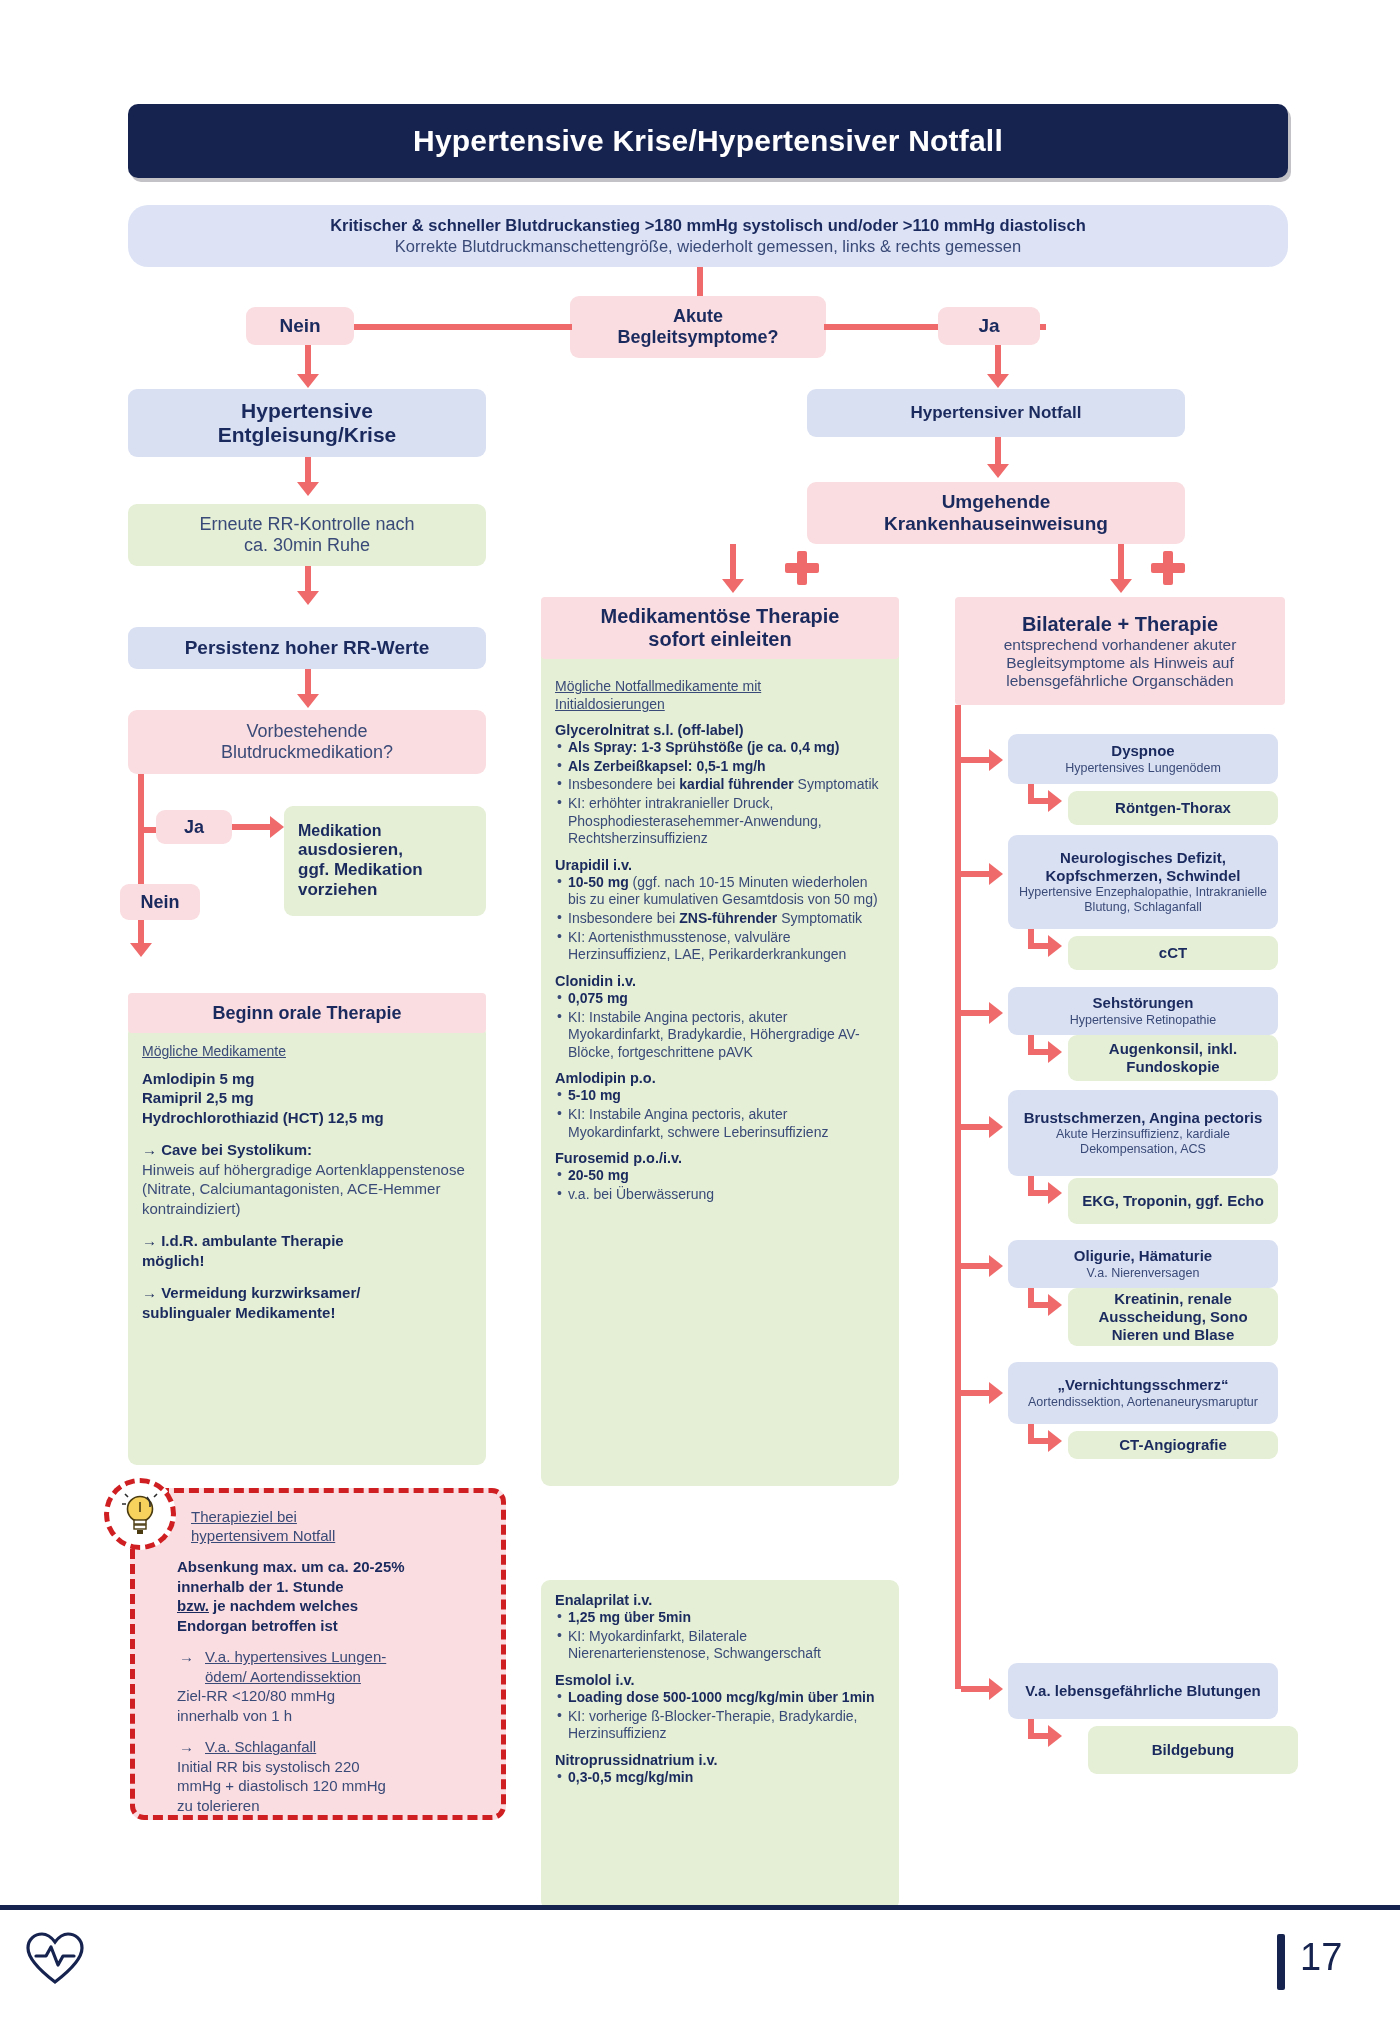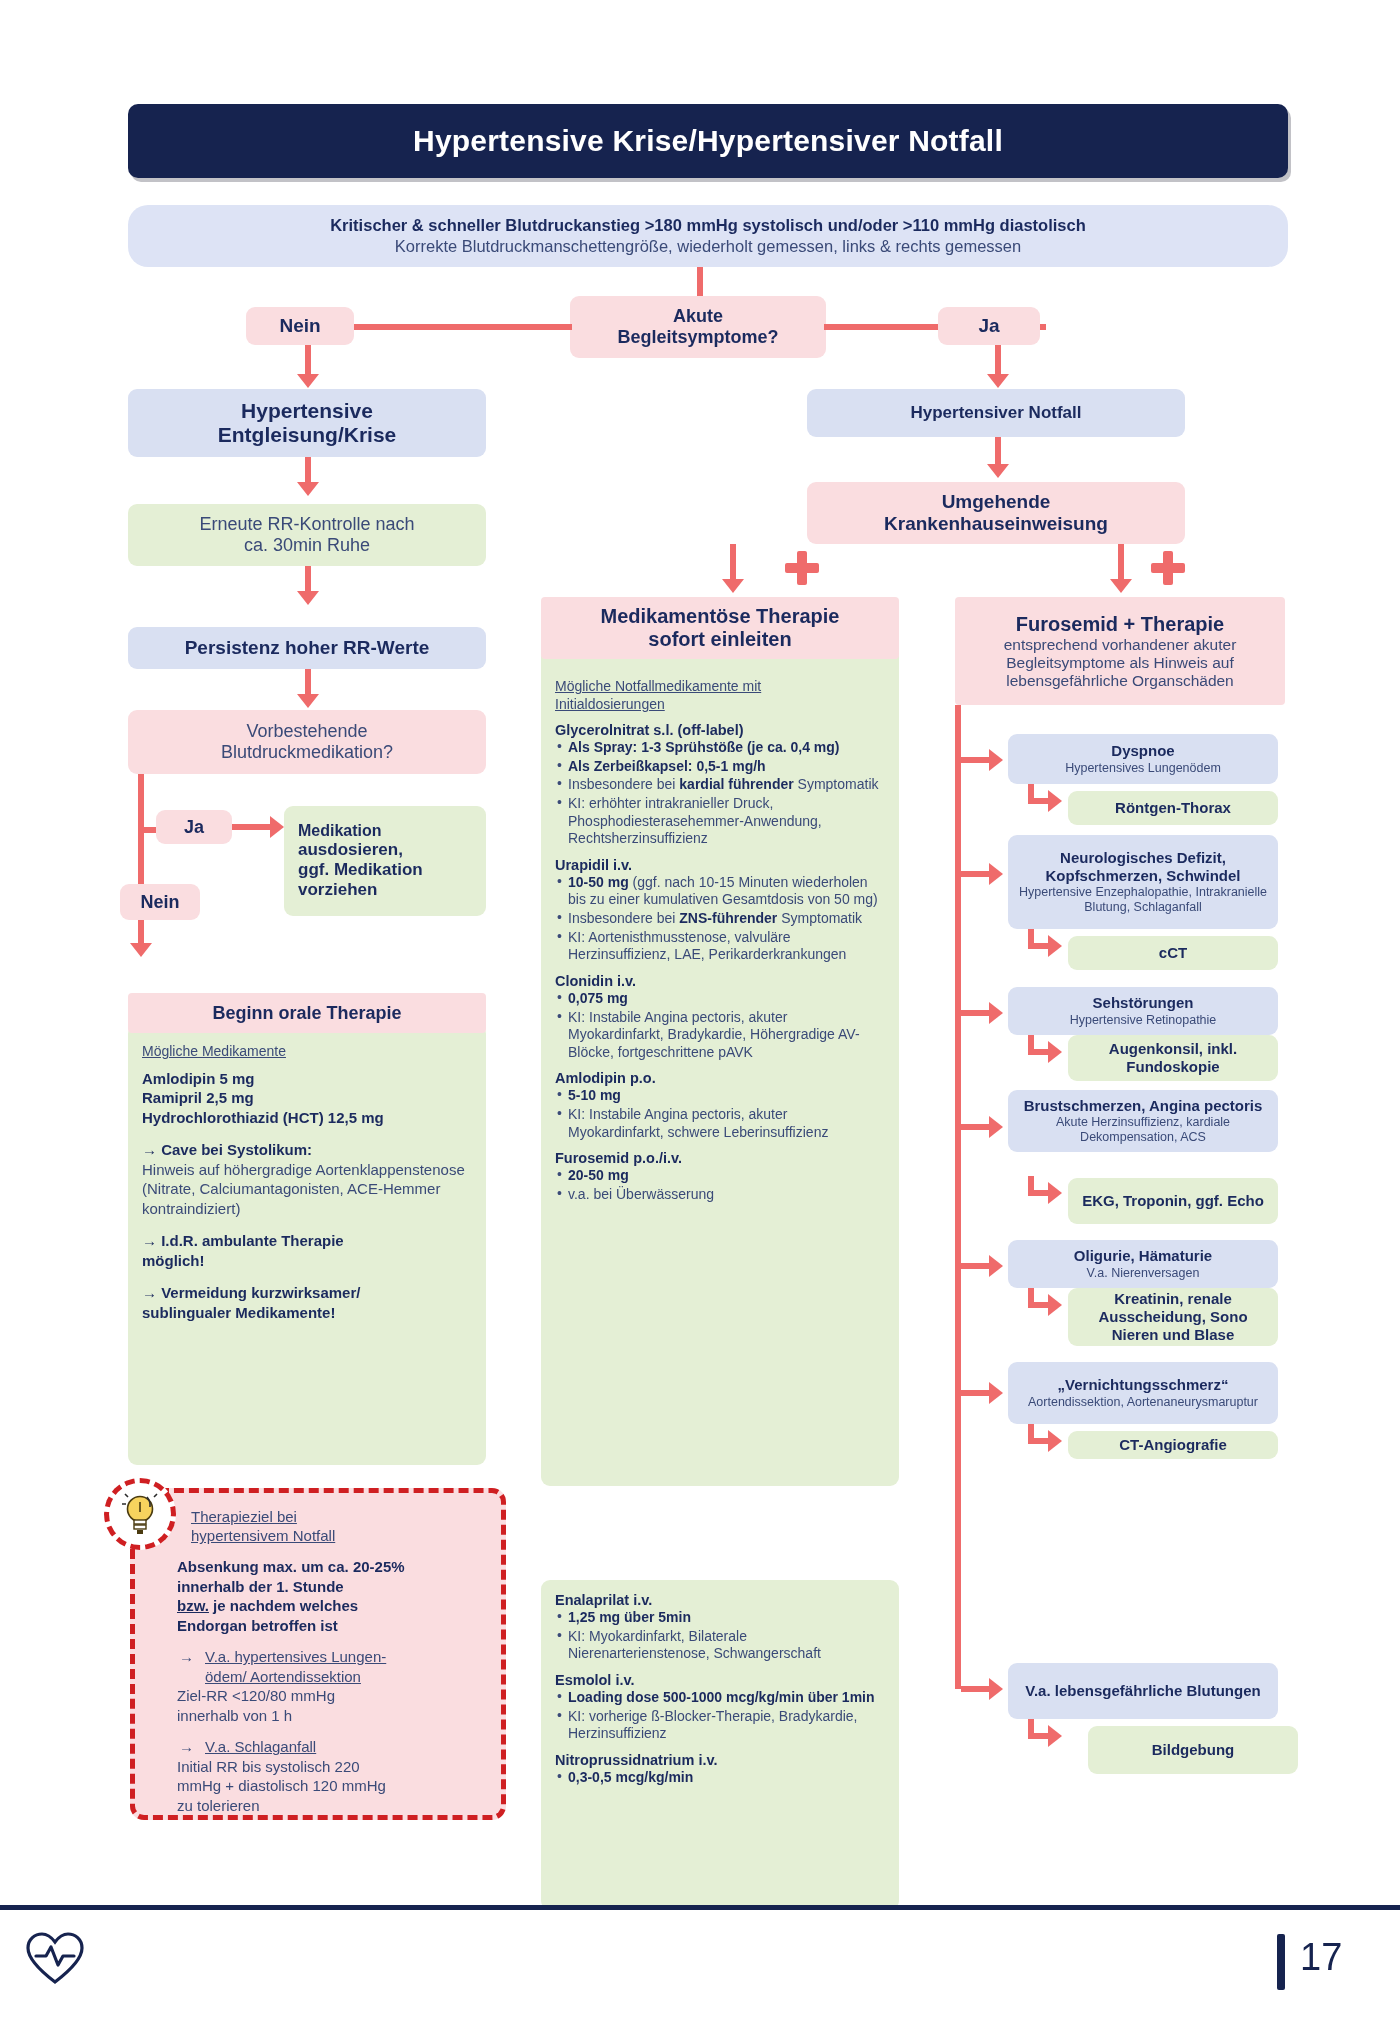--- a/index.html
+++ b/index.html
@@ -406,21 +406,21 @@
       <li><b>Loading dose 500-1000 mcg/kg/min über 1min</b></li>
       <li><span>KI: vorherige ß-Blocker-Therapie, Bradykardie, Herzinsuffizienz</span></li>
     </ul>
     <div class="drug">Nitroprussidnatrium i.v.</div>
     <ul>
       <li><b>0,3-0,5 mcg/kg/min</b></li>
     </ul>
   </div>
 
   <div class="panel-head" style="left:955px; top:597px; width:330px; height:108px; font-size:20px; padding:6px 8px;">
-    <div>Furosemid + Therapie</div>
+    <div>Bilaterale + Therapie</div>
     <div class="n" style="font-size:15.5px; font-weight:normal;">entsprechend vorhandener akuter</div>
     <div class="n" style="font-size:15.5px; font-weight:normal;">Begleitsymptome als Hinweis auf</div>
     <div class="n" style="font-size:15.5px; font-weight:normal;">lebensgefährliche Organschäden</div>
   </div>
 
   <div class="vline" style="left:955px; top:705px; height:984px;"></div>
 
   <div class="hline" style="left:961px; top:757px; width:30px;"></div>
   <div class="arrow-r" style="left:989px; top:749px;"></div>
   <div class="dx blue" style="left:1008px; top:734px; width:270px; height:50px;">
@@ -455,21 +455,21 @@
   </div>
   <div class="vline" style="left:1028px; top:1035px; height:16px;"></div>
   <div class="hline" style="left:1028px; top:1049px; width:22px;"></div>
   <div class="arrow-r" style="left:1048px; top:1041px;"></div>
   <div class="dx green" style="left:1068px; top:1035px; width:210px; height:46px;">
     <div class="dt">Augenkonsil, inkl. Fundoskopie</div>
   </div>
 
   <div class="hline" style="left:961px; top:1124px; width:30px;"></div>
   <div class="arrow-r" style="left:989px; top:1116px;"></div>
-  <div class="dx blue" style="left:1008px; top:1090px; width:270px; height:62px;">
+  <div class="dx blue" style="left:1008px; top:1090px; width:270px; height:86px;">
     <div class="dt">Brustschmerzen, Angina pectoris</div>
     <div class="ds">Akute Herzinsuffizienz, kardiale Dekompensation, ACS</div>
   </div>
   <div class="vline" style="left:1028px; top:1176px; height:16px;"></div>
   <div class="hline" style="left:1028px; top:1190px; width:22px;"></div>
   <div class="arrow-r" style="left:1048px; top:1182px;"></div>
   <div class="dx green" style="left:1068px; top:1178px; width:210px; height:46px;">
     <div class="dt">EKG, Troponin, ggf. Echo</div>
   </div>
 

